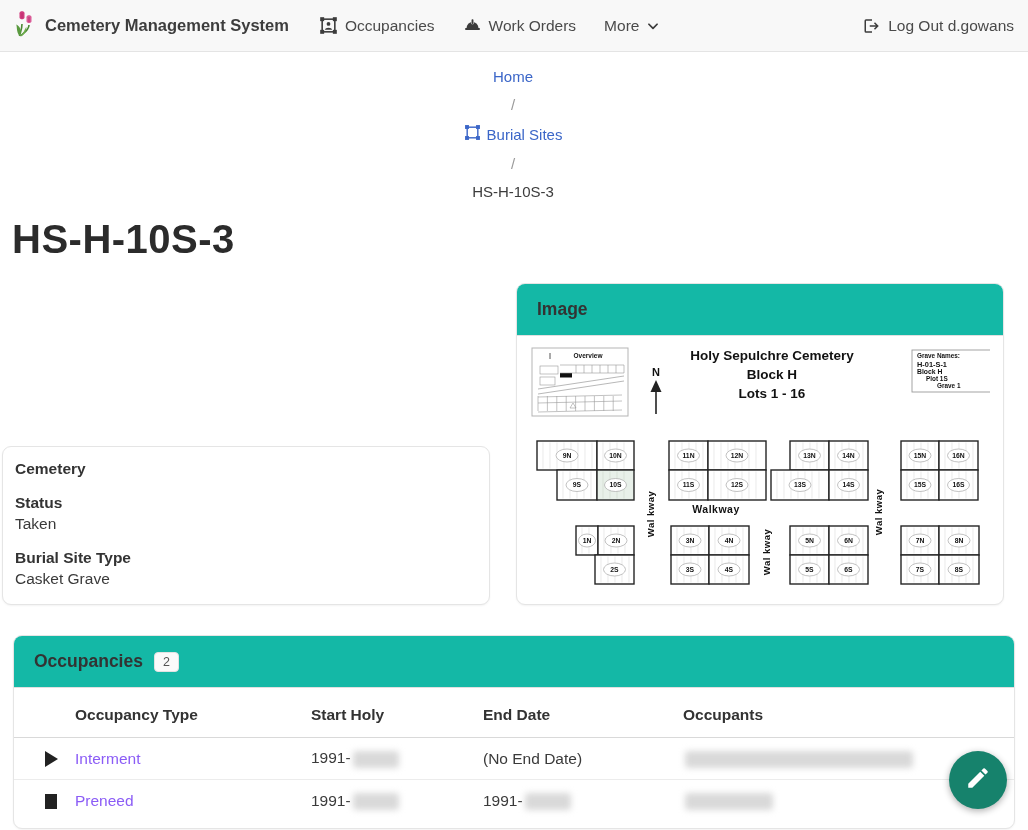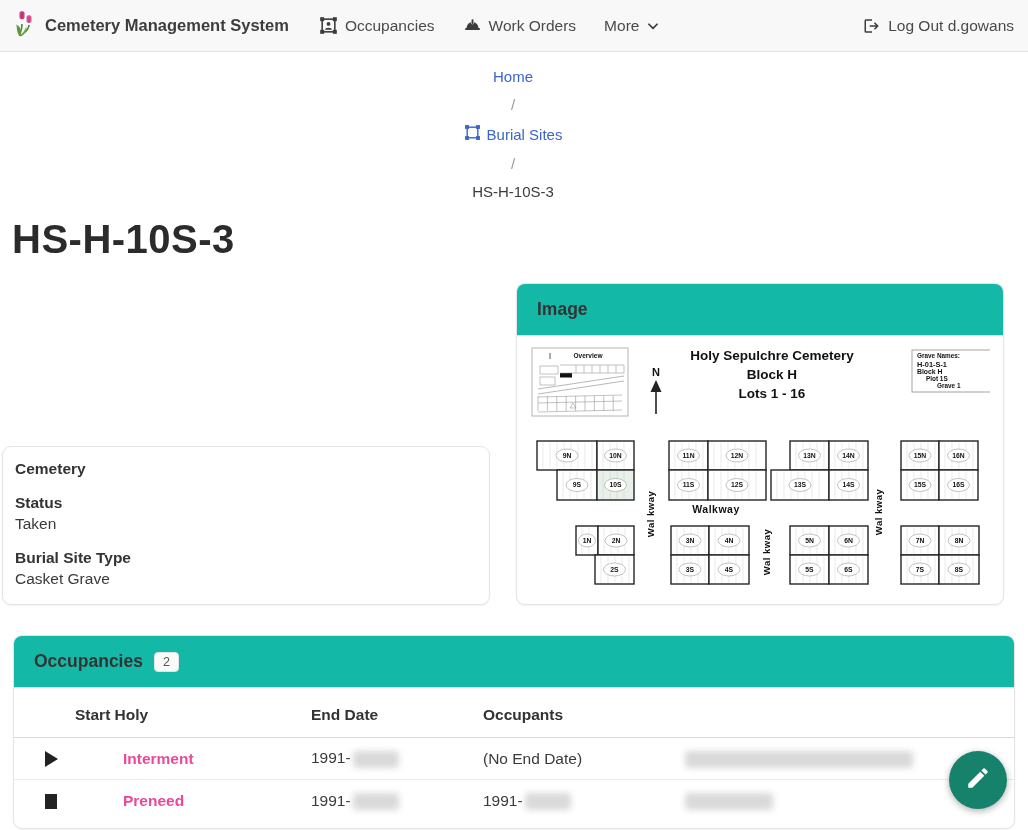--- a/index.html
+++ b/index.html
@@ -56,21 +56,21 @@
   .t-row { display:grid; grid-template-columns:48px 236px 172px 200px auto;
     align-items:center; padding-left:13px; min-height:42px; }
   .t-head { font-weight:bold; font-size:15.5px; color:#333;
     border-bottom:1px solid #d9d9d9; min-height:46px; }
   .t-body .t-row { border-bottom:1px solid #ececec; font-size:15.5px; color:#3a3a3a; }
   .t-body .t-row:last-child { border-bottom:none; }
   .cell-icon { display:flex; justify-content:center; }
   .icon-play { width:0; height:0; border-left:13px solid #222;
     border-top:8px solid transparent; border-bottom:8px solid transparent; }
   .icon-stop { width:12px; height:15px; background:#222; }
-  a.row-link { color:#ec4899; font-weight:bold; text-decoration:none; cursor:pointer;margin-left:48px; }
+  a.row-link { color:#8b5cf6; font-weight:normal; text-decoration:none; cursor:pointer; }
   .redact { display:inline-block; height:17px; background:#d9d9d9; border-radius:3px;
     filter:blur(3px); vertical-align:middle; margin-left:2px; }
 
   
   .fab { position:fixed; right:21px; bottom:21px; width:58px; height:58px;
     border-radius:50%; background:#16826C; display:flex; align-items:center;
     justify-content:center; box-shadow:0 2px 7px rgba(0,0,0,.32); cursor:pointer; }
 </style>
 </head>
 <body>
@@ -486,20 +486,21 @@
 </div>
 
 <div class="card occ-card">
   <div class="card-header occ-header">
     <span>Occupancies</span>
     <span class="badge">2</span>
   </div>
   <div class="occ-table">
     <div class="t-row t-head">
       <div></div>
+      <div>Occupancy Type</div>
       <div>Start Holy</div>
       <div>End Date</div>
       <div>Occupants</div>
     </div>
     <div class="t-body" id="occ-rows">
         <div class="t-row">
           <div class="cell-icon">
             <span class="icon-play"></span>
           </div>
           <div><a class="row-link">Interment</a></div>

